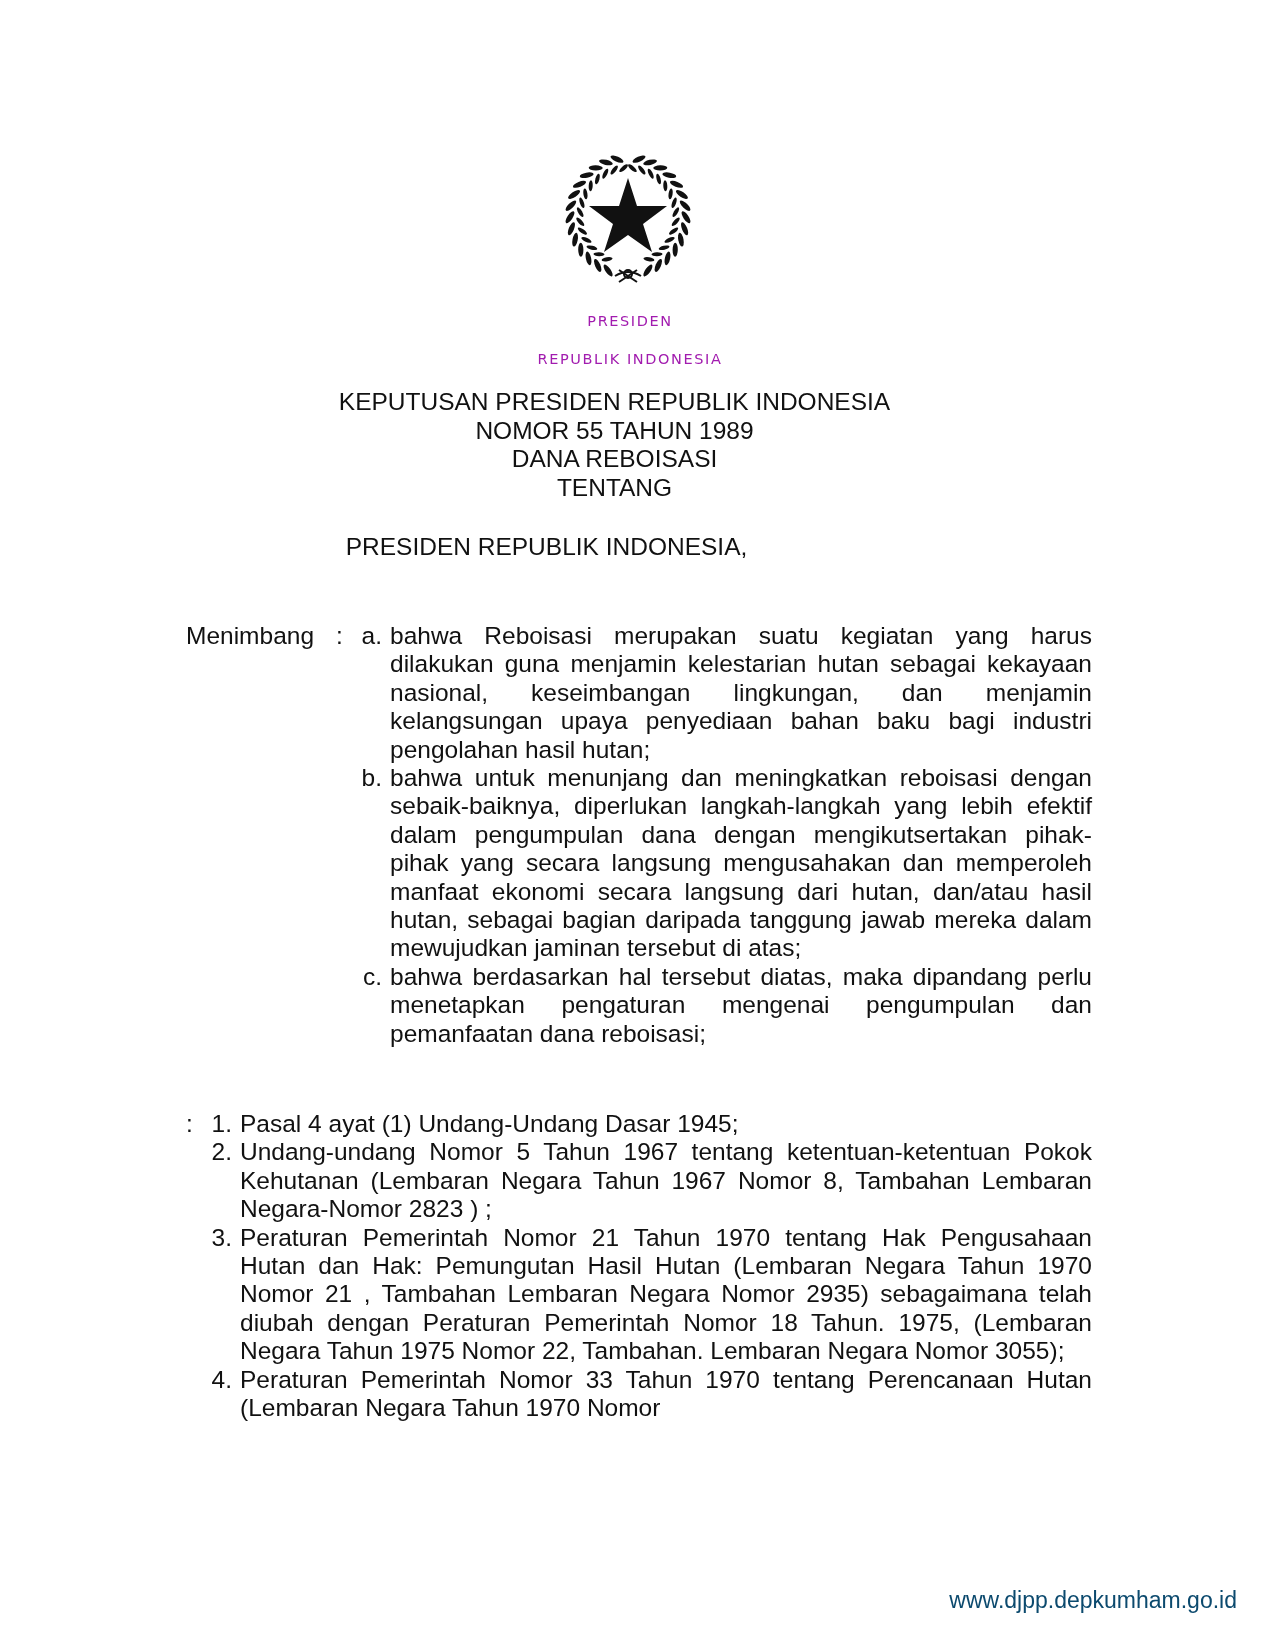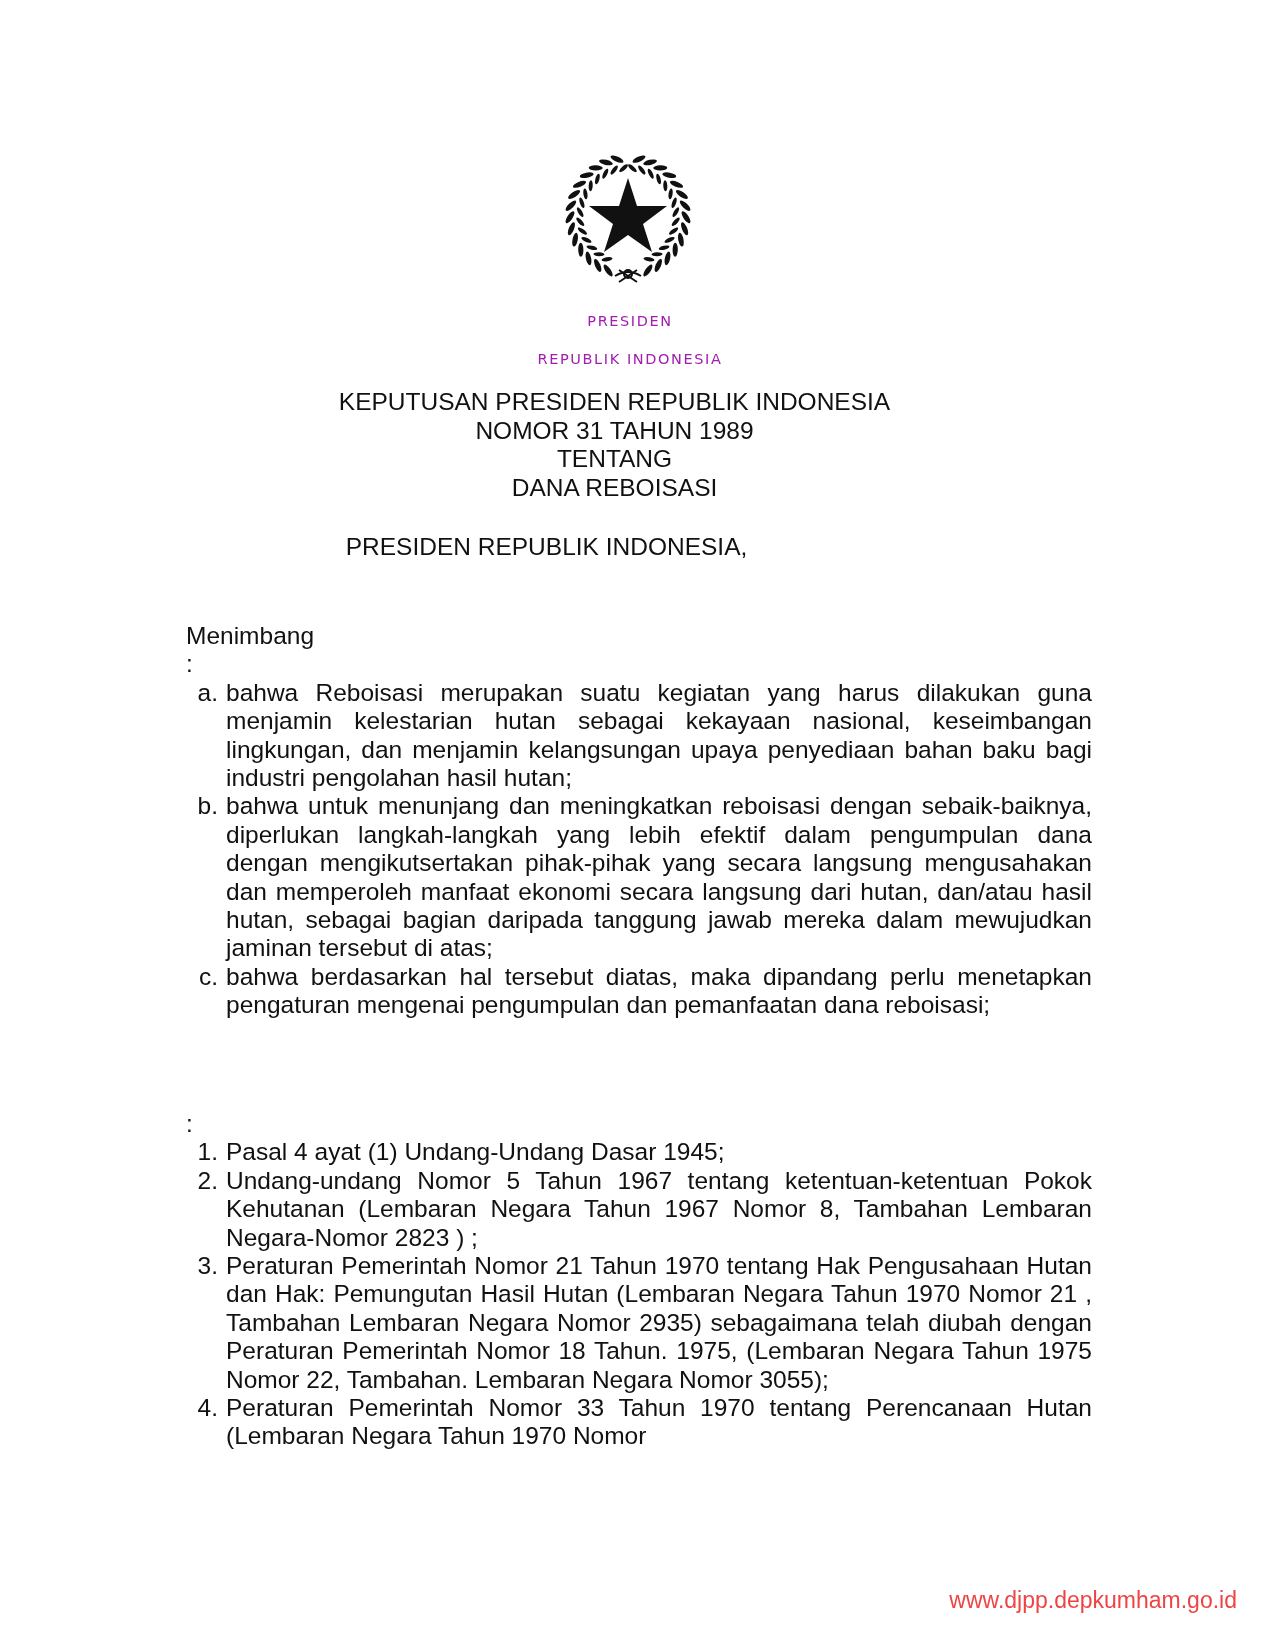--- a/index.html
+++ b/index.html
@@ -10,28 +10,28 @@
   .emblem-caption { position:absolute; left:500px; width:260px; text-align:center;
                     font-family:"DejaVu Sans", sans-serif; font-size:14.5px; letter-spacing:1.6px; color:#a21caf; }
   .cap1 { top:313px; }
   .cap2 { top:331px;margin-top:20px; }
   .title-block { position:absolute; left:0; width:1229px; top:388px; text-align:center;
                  font-size:24.5px; line-height:28.6px; }
   .president { position:absolute; left:0; width:1093px; top:533px; text-align:center; font-size:24.5px; }
   .section { position:absolute; left:186px; width:906px; font-size:24.5px; line-height:28.4px; }
   .sec-menimbang { top:622px; }
   .sec-mengingat { top:1110px; }
-  .row { display:flex;flex-direction:column; }
+  .row { display:flex; }
   .label { width:150px; flex:none; }
   .colon { width:14px; flex:none; }
   .items { flex:1; }
   .item { display:flex; }
   .marker { width:40px; flex:none; text-align:right; padding-right:8px; box-sizing:border-box; }
   .text { flex:1; text-align:justify; }
-  .watermark { position:absolute; right:38px; top:1587px; font-size:23px; color:#ef4444; }
+  .watermark { position:absolute; right:38px; top:1587px; font-size:23px; color:#0c4a6e; }
 </style>
 </head>
 <body>
 
 <div class="emblem">
   <svg viewBox="0 0 150 148" xmlns="http://www.w3.org/2000/svg">
     <g fill="#111">
       <polygon points="75,30 84,58 114,58 90,76 99,104 75,87 51,104 60,76 36,58 66,58"></polygon>
     </g>
     <g id="leaves" fill="#111">
@@ -97,23 +97,23 @@
       <circle cx="75" cy="126" r="4"></circle>
       <path d="M66 134 L84 122 M66 122 L84 134"></path>
     </g>
   </svg>
 </div>
 <div class="emblem-caption cap1">PRESIDEN</div>
 <div class="emblem-caption cap2">REPUBLIK INDONESIA</div>
 
 <div class="title-block">
   <div>KEPUTUSAN PRESIDEN REPUBLIK INDONESIA</div>
-  <div>NOMOR 31 TAHUN 1989</div>
+  <div>NOMOR 55 TAHUN 1989</div>
+  <div>DANA REBOISASI</div>
   <div>TENTANG</div>
-  <div>DANA REBOISASI</div>
 </div>
 
 <div class="president">PRESIDEN REPUBLIK INDONESIA,</div>
 
 <div class="section sec-menimbang">
   <div class="row">
     <div class="label">Menimbang</div>
     <div class="colon">:</div>
     <div class="items">
       <div class="item">

